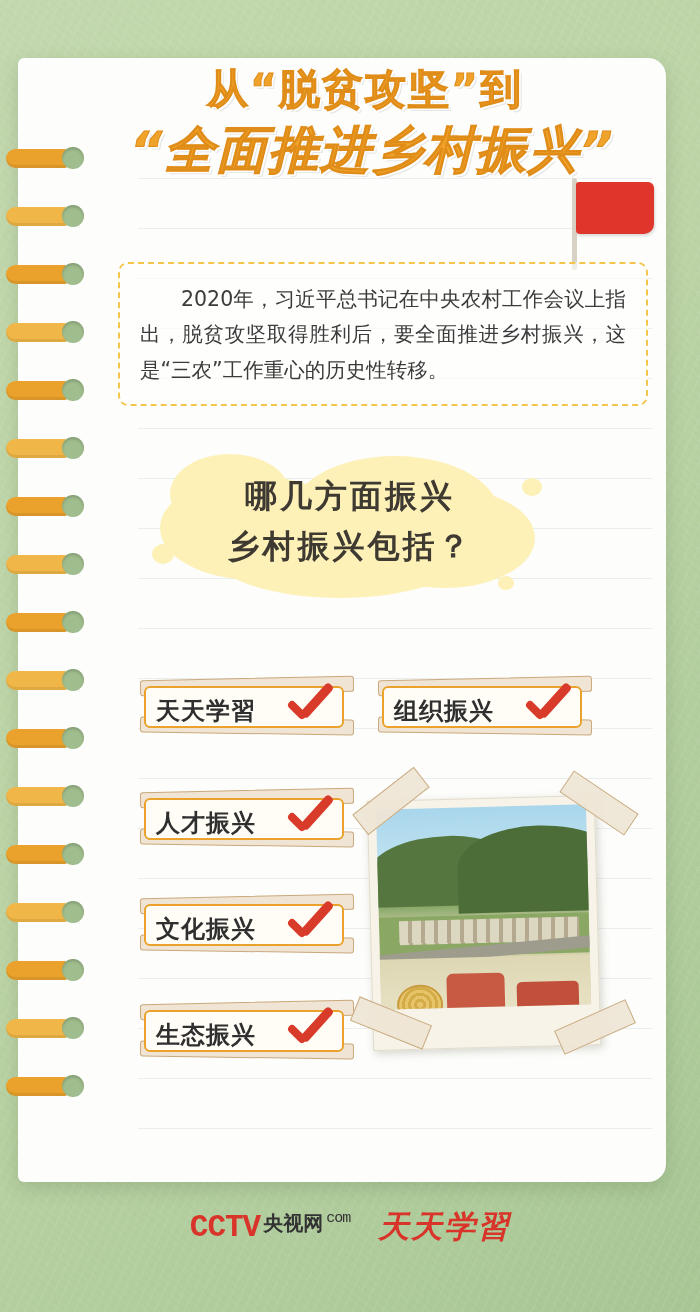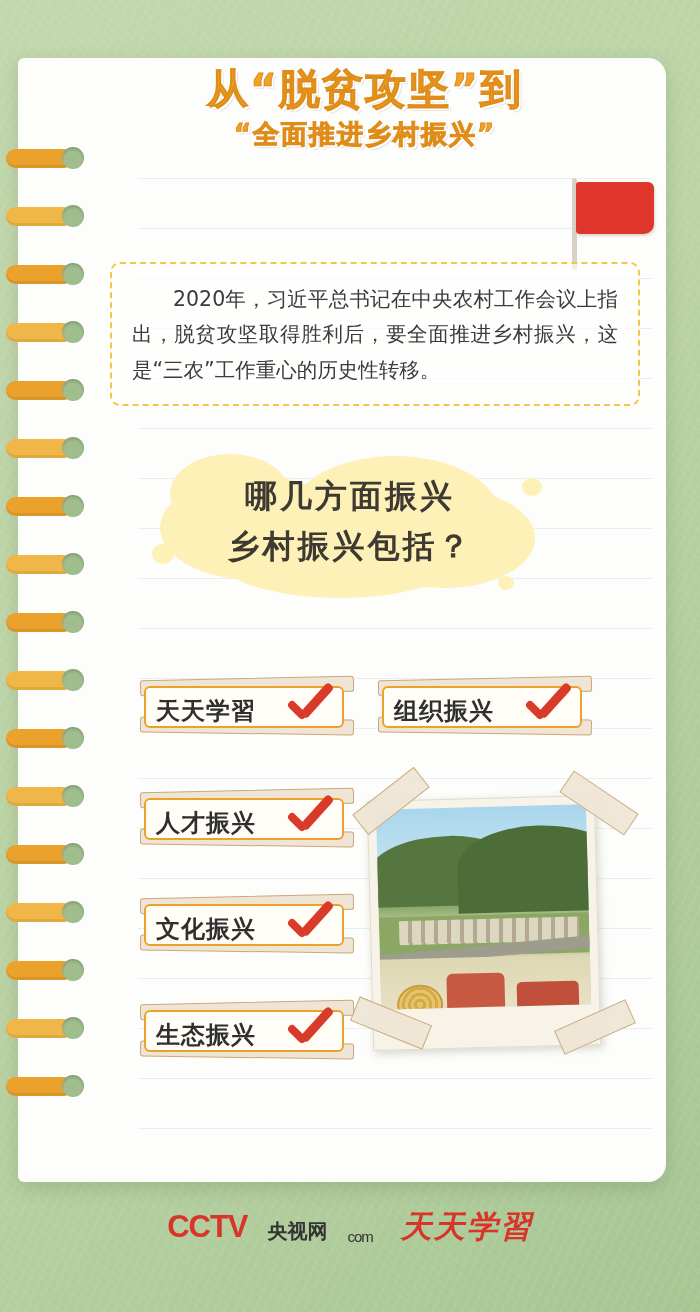--- a/index.html
+++ b/index.html
@@ -106,21 +106,21 @@
     letter-spacing: 2px;
     color: #f0a32a;
     -webkit-text-stroke: 1px #e08c18;
     text-shadow:
       2px 2px 0 #ffffff,
       3px 3px 0 #e6e6e6,
       0 0 2px rgba(0,0,0,0.05);
     line-height: 1.35;
     white-space: nowrap;
   }
-  .title-line.second { font-size: 26px; }
+  .title-line.second { font-size: 50px; font-style: italic; }
 
   
   .flag {
     position: absolute;
     left: 568px;
     top: 178px;
     width: 96px;
     height: 92px;
   }
   .flag .pole {
@@ -139,21 +139,21 @@
     width: 78px;
     height: 52px;
     background: #e0352b;
     border-radius: 3px 6px 10px 4px;
     box-shadow: 1px 2px 3px rgba(0,0,0,0.15);
   }
 
   
   .quote-box {
     position: absolute;
-    left: 110px;
+    left: 118px;
     top: 262px;
     width: 530px;
     padding: 18px 20px 16px 20px;
     box-sizing: border-box;
     border: 2px dashed #f3c64b;
     border-radius: 10px;
     background: rgba(255,255,255,0.6);
   }
   .quote-text {
     font-family: "DejaVu Sans", sans-serif;
@@ -415,28 +415,28 @@
     top: 1206px;
     width: 700px;
     text-align: center;
   }
   .logo-row {
     display: inline-flex;
     align-items: center;
     gap: 28px;
   }
   .cctv {
-    font-family: Liberation Sans, sans-serif;
+    font-family: Liberation Mono, monospace;
     font-weight: bold;
     font-size: 31px;
     color: #d9342a;
     letter-spacing: -1px;
     display: inline-flex;
-    align-items: flex-end;
-    gap: 20px;
+    align-items: flex-start;
+    gap: 3px;
   }
   .cctv .cn {
     font-size: 20px;
     color: #333;
     font-weight: bold;
     letter-spacing: 0;
   }
   .cctv .com {
     font-size: 15px;
     color: #333;

